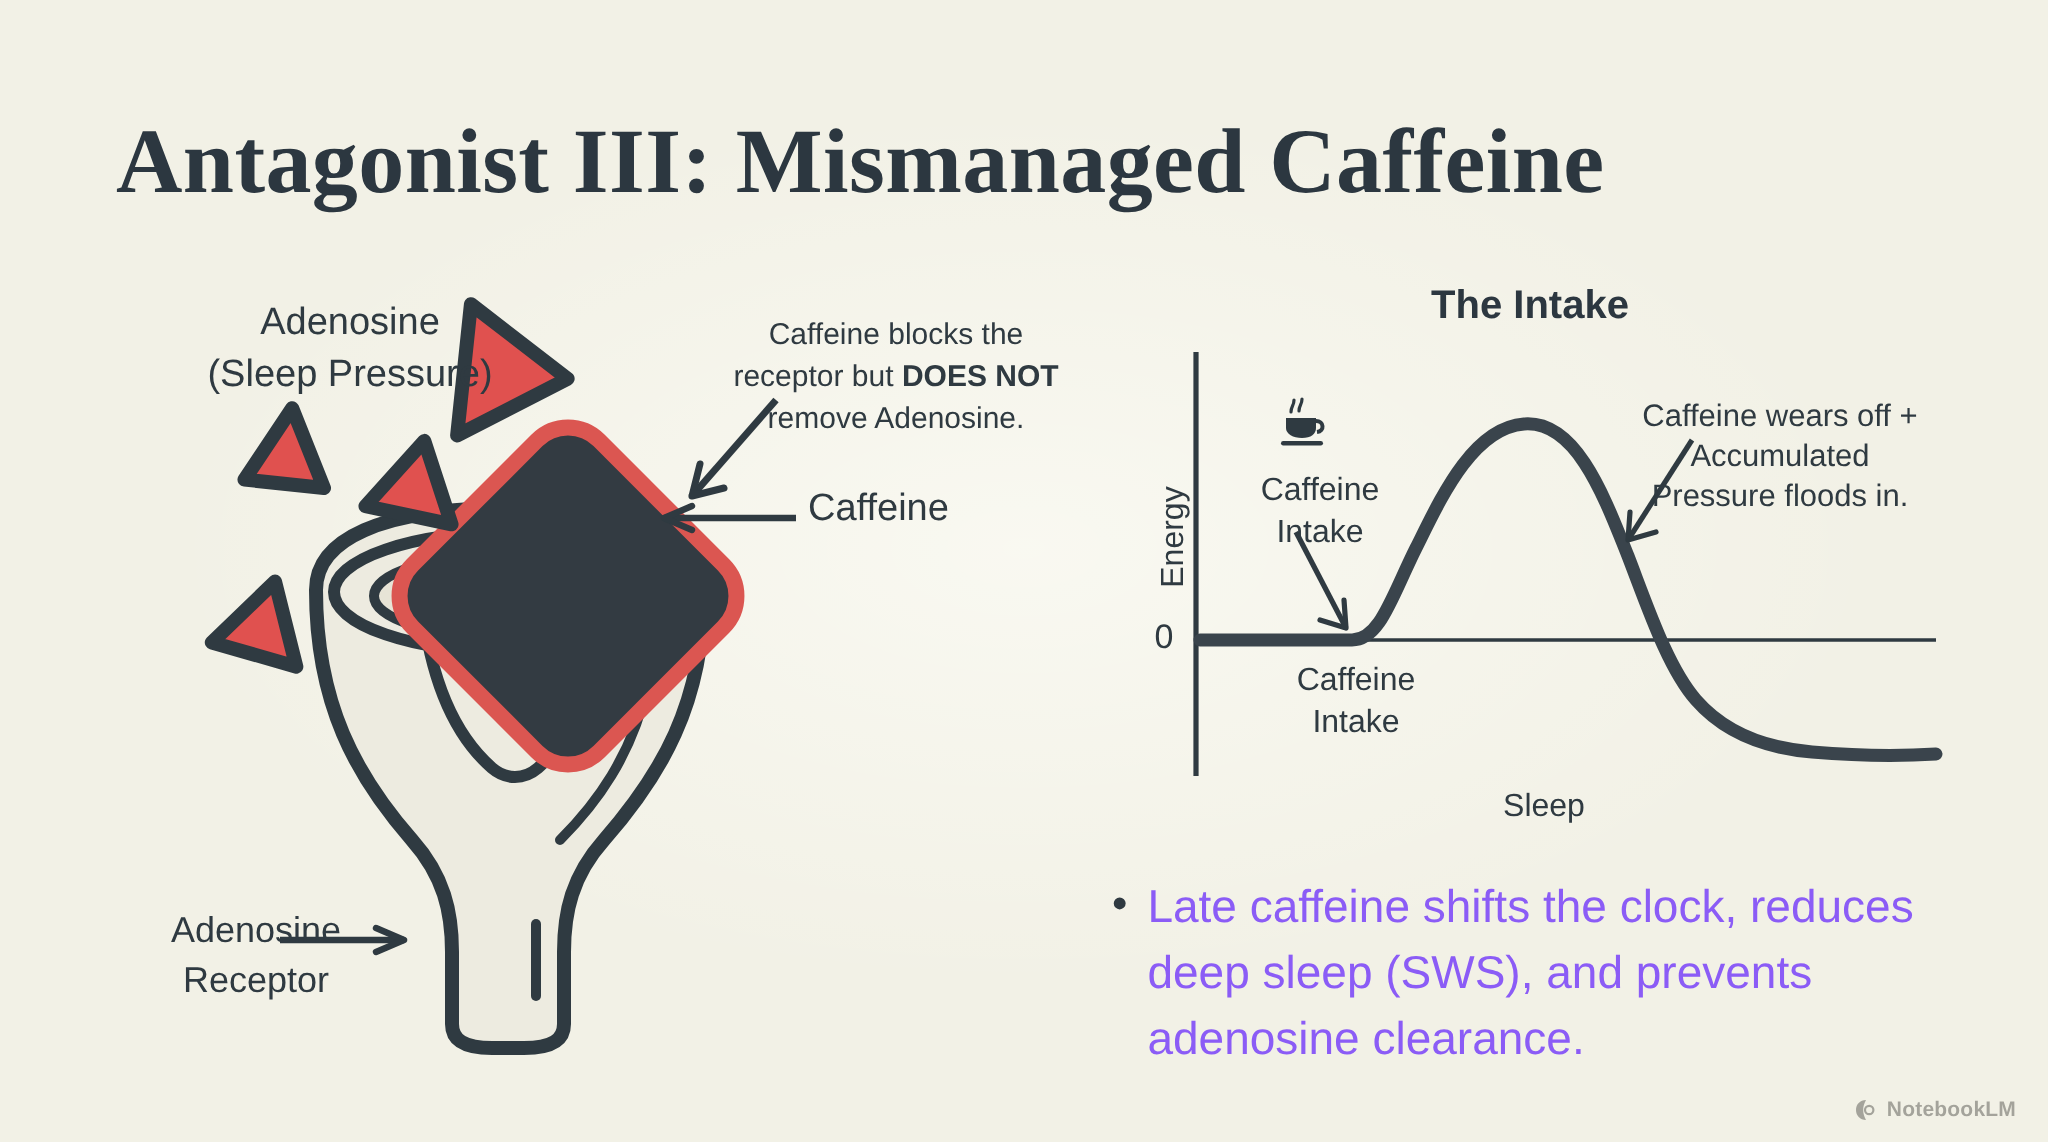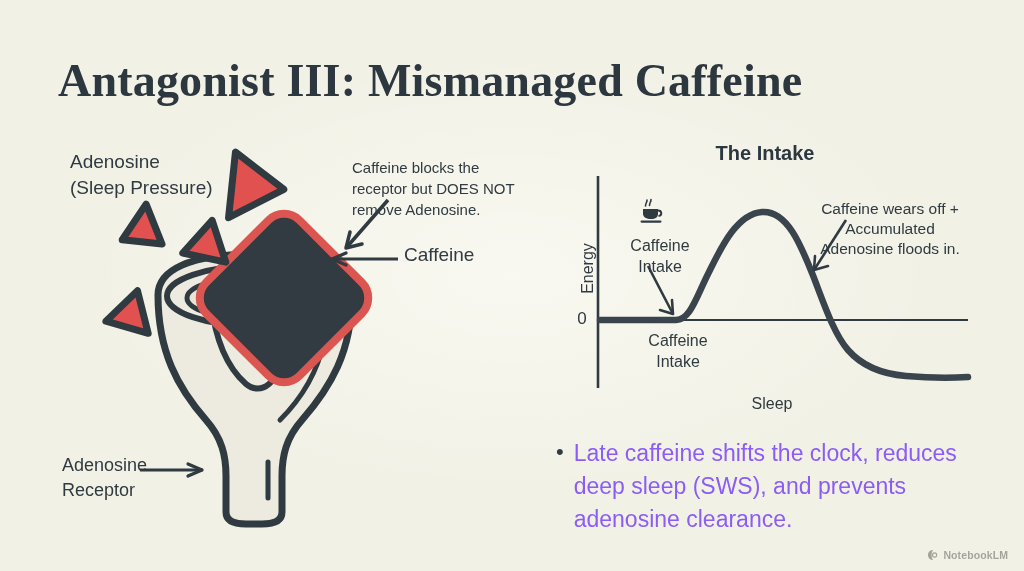--- a/index.html
+++ b/index.html
@@ -38,27 +38,27 @@
     color: #2c3740;
     white-space: nowrap;
   }
 
   
   .lbl {
     position: absolute;
     font-size: 17.5px;
     line-height: 23px;
     color: #2f3a41;
-    text-align: left;
+    text-align: center;
     white-space: pre-line;
   }
 
   .lbl-adenosine   { left: 70px;  top: 149px; width: 210px; font-size: 19px; line-height: 26px; }
   .lbl-blocks      { left: 352px; top: 157px; width: 192px; font-size: 15px; line-height: 21px; }
-  .lbl-blocks b    { font-weight: 400; }
+  .lbl-blocks b    { font-weight: 700; }
   .lbl-caffeine    { left: 404px; top: 243px; width: 110px; text-align: left; font-size: 19px; }
   .lbl-receptor    { left: 62px;  top: 453px; width: 132px; font-size: 18px; line-height: 25px; }
 
   
   .left-art { position: absolute; left: 40px; top: 120px; }
 
   
   .crash-title {
     position: absolute;
     left: 640px;
@@ -233,21 +233,21 @@
 
   <div class="chart-lbl lbl-energy">Energy</div>
   <div class="chart-lbl lbl-zero">0</div>
   <div class="chart-lbl lbl-time">Sleep</div>
   <div class="chart-lbl lbl-intake-up">Caffeine
 Intake</div>
   <div class="chart-lbl lbl-intake-dn">Caffeine
 Intake</div>
   <div class="chart-lbl lbl-wears-off">Caffeine wears off +
 Accumulated
-Adenosine floods in.</div>
+Pressure floods in.</div>
 
   <div class="bullet-row">
     <span class="bullet-dot">•</span>
     <span class="bullet-text">Late caffeine shifts the clock, reduces deep sleep (SWS), and prevents adenosine clearance.</span>
   </div>
 
   <div class="watermark">
     <svg width="12" height="12" viewBox="0 0 12 12">
       <path d="M6 1 C3 1 1 3.2 1 6 C1 8.8 3 11 6 11 C5 9.2 4.6 7.6 4.6 6 C4.6 4.4 5 2.8 6 1 Z" fill="#3A3A35"></path>
       <circle cx="7.6" cy="6" r="2.1" fill="none" stroke="#3A3A35" stroke-width="1.1"></circle>

